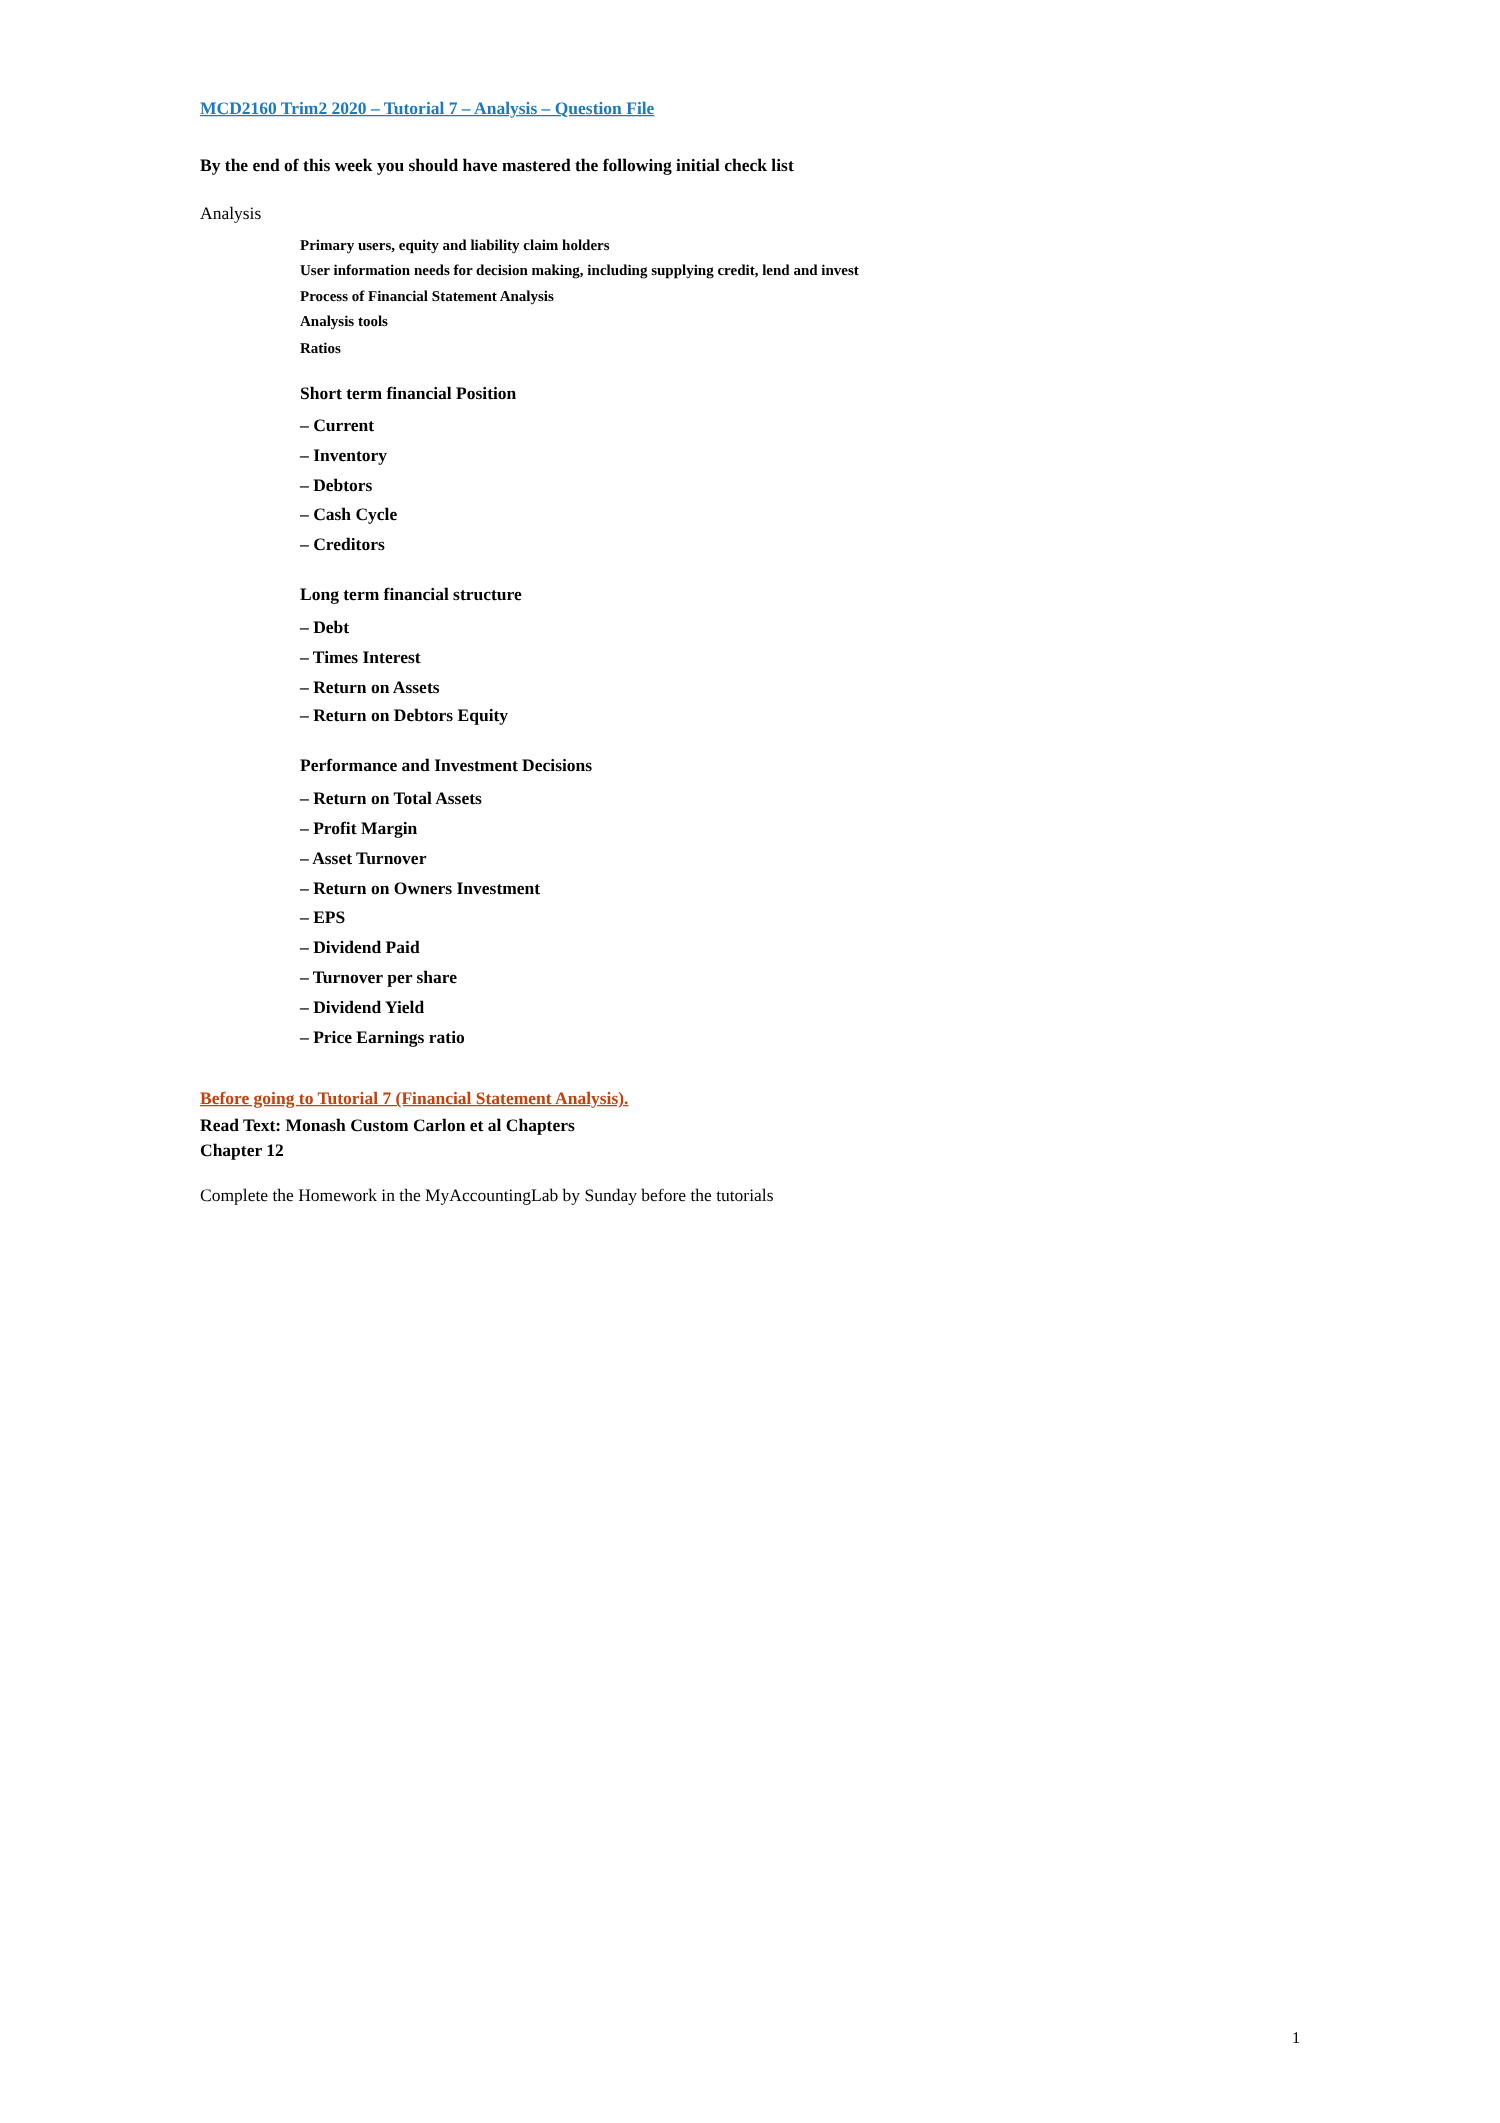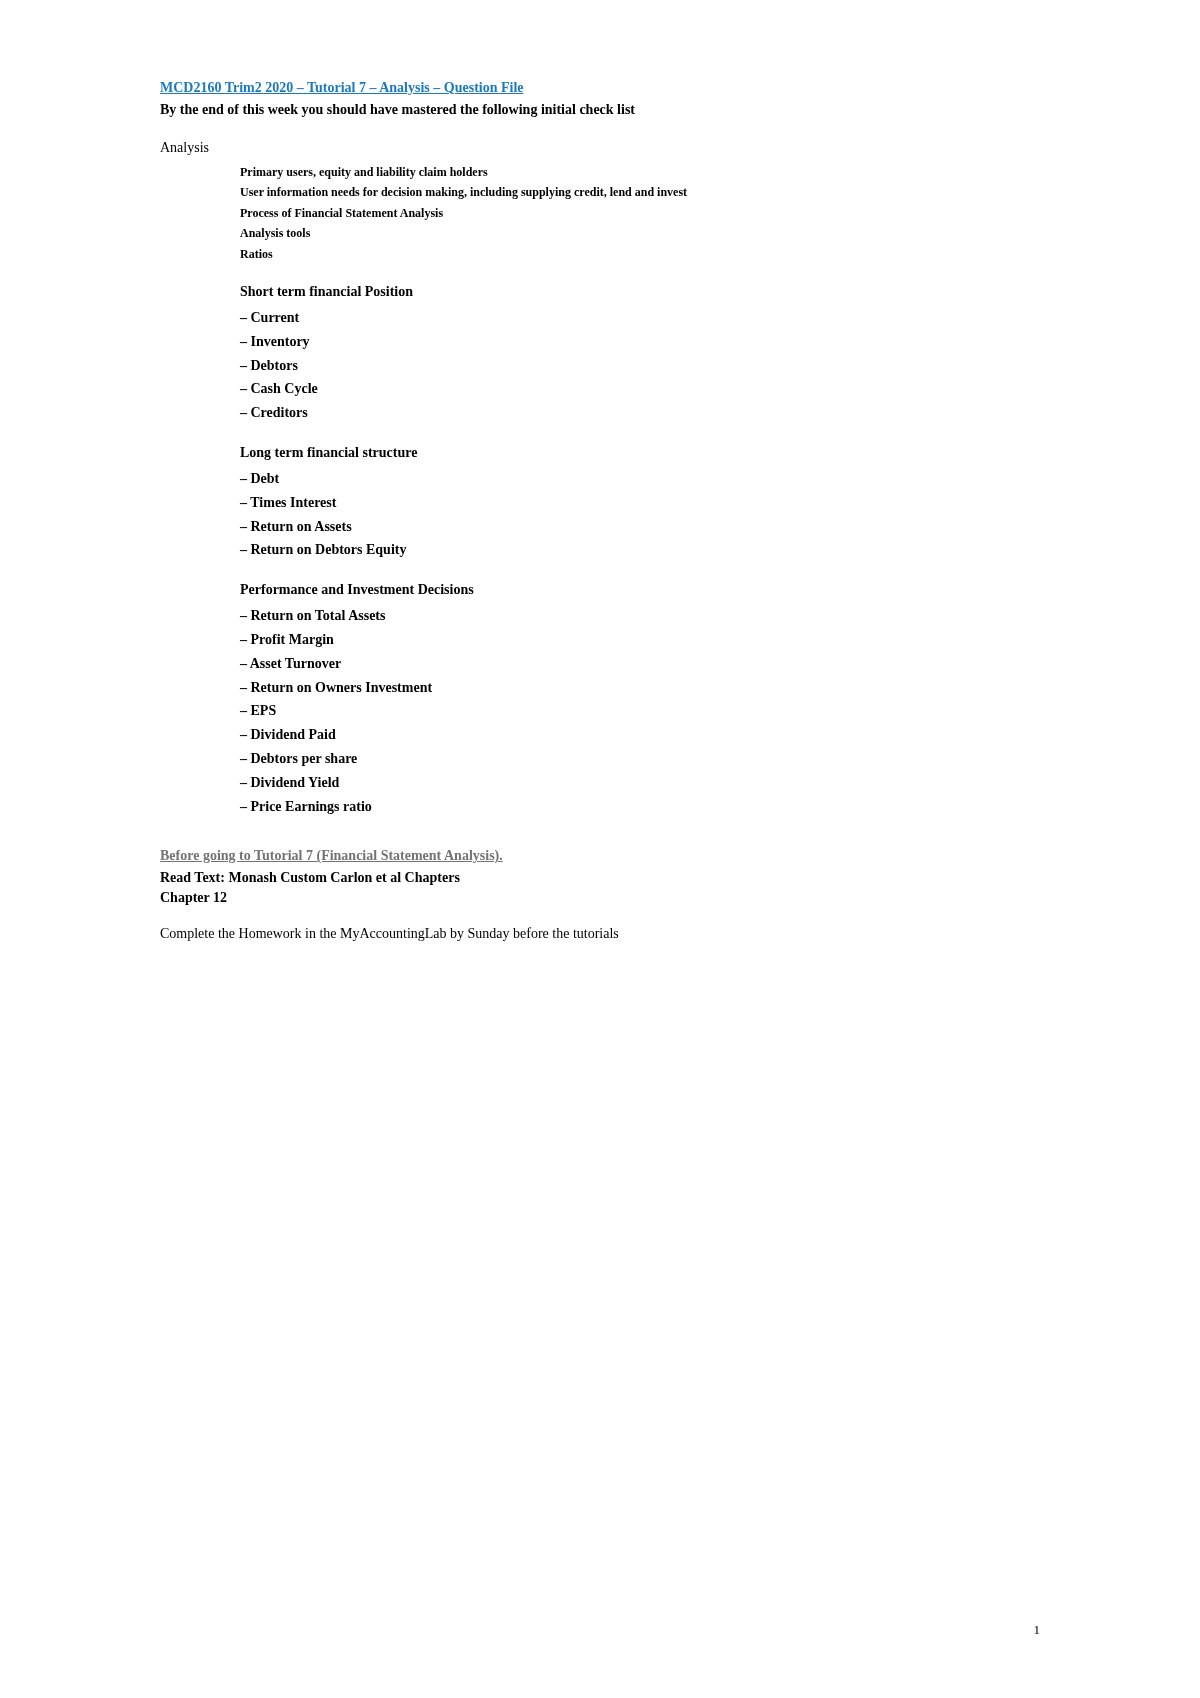--- a/index.html
+++ b/index.html
@@ -30,21 +30,21 @@
       font-size: 13px;
       color: #000;
     }
 
     .title-link {
       color: #1a7abf;
       font-size: 14px;
       font-weight: bold;
       text-decoration: underline;
       display: block;
-      margin-bottom: 6px;
+      margin-bottom: 30px;
     }
 
     .intro-line {
       font-size: 14px;
       font-weight: bold;
       margin-bottom: 22px;
     }
 
     .section-heading {
       font-size: 14px;
@@ -79,21 +79,21 @@
       font-size: 14px;
       font-weight: bold;
       line-height: 1.7;
     }
 
     .section-group {
       margin-bottom: 20px;
     }
 
     .before-going {
-      color: #737373;
+      color: #c2410c;
       font-size: 14px;
       font-weight: bold;
       text-decoration: underline;
       display: block;
       margin-top: 30px;
       margin-bottom: 6px;
     }
 
     .read-text {
       font-size: 14px;
@@ -156,21 +156,21 @@
 
   <div class="section-group">
     <div class="list-block">
       <div class="subsection-heading">Performance and Investment Decisions</div>
       <div class="list-item">– Return on Total Assets</div>
       <div class="list-item">– Profit Margin</div>
       <div class="list-item">– Asset Turnover</div>
       <div class="list-item">– Return on Owners Investment</div>
       <div class="list-item">– EPS</div>
       <div class="list-item">– Dividend Paid</div>
-      <div class="list-item">– Debtors per share</div>
+      <div class="list-item">– Turnover per share</div>
       <div class="list-item">– Dividend Yield</div>
       <div class="list-item">– Price Earnings ratio</div>
     </div>
   </div>
 
   <div class="section-group">
     <span class="before-going">Before going to Tutorial 7 (Financial Statement Analysis).</span>
     <p class="read-text">Read Text: Monash Custom Carlon et al Chapters</p>
     <p class="chapter-line">Chapter 12</p>
     <p class="complete-line">Complete the Homework in the MyAccountingLab by Sunday before the tutorials</p>

